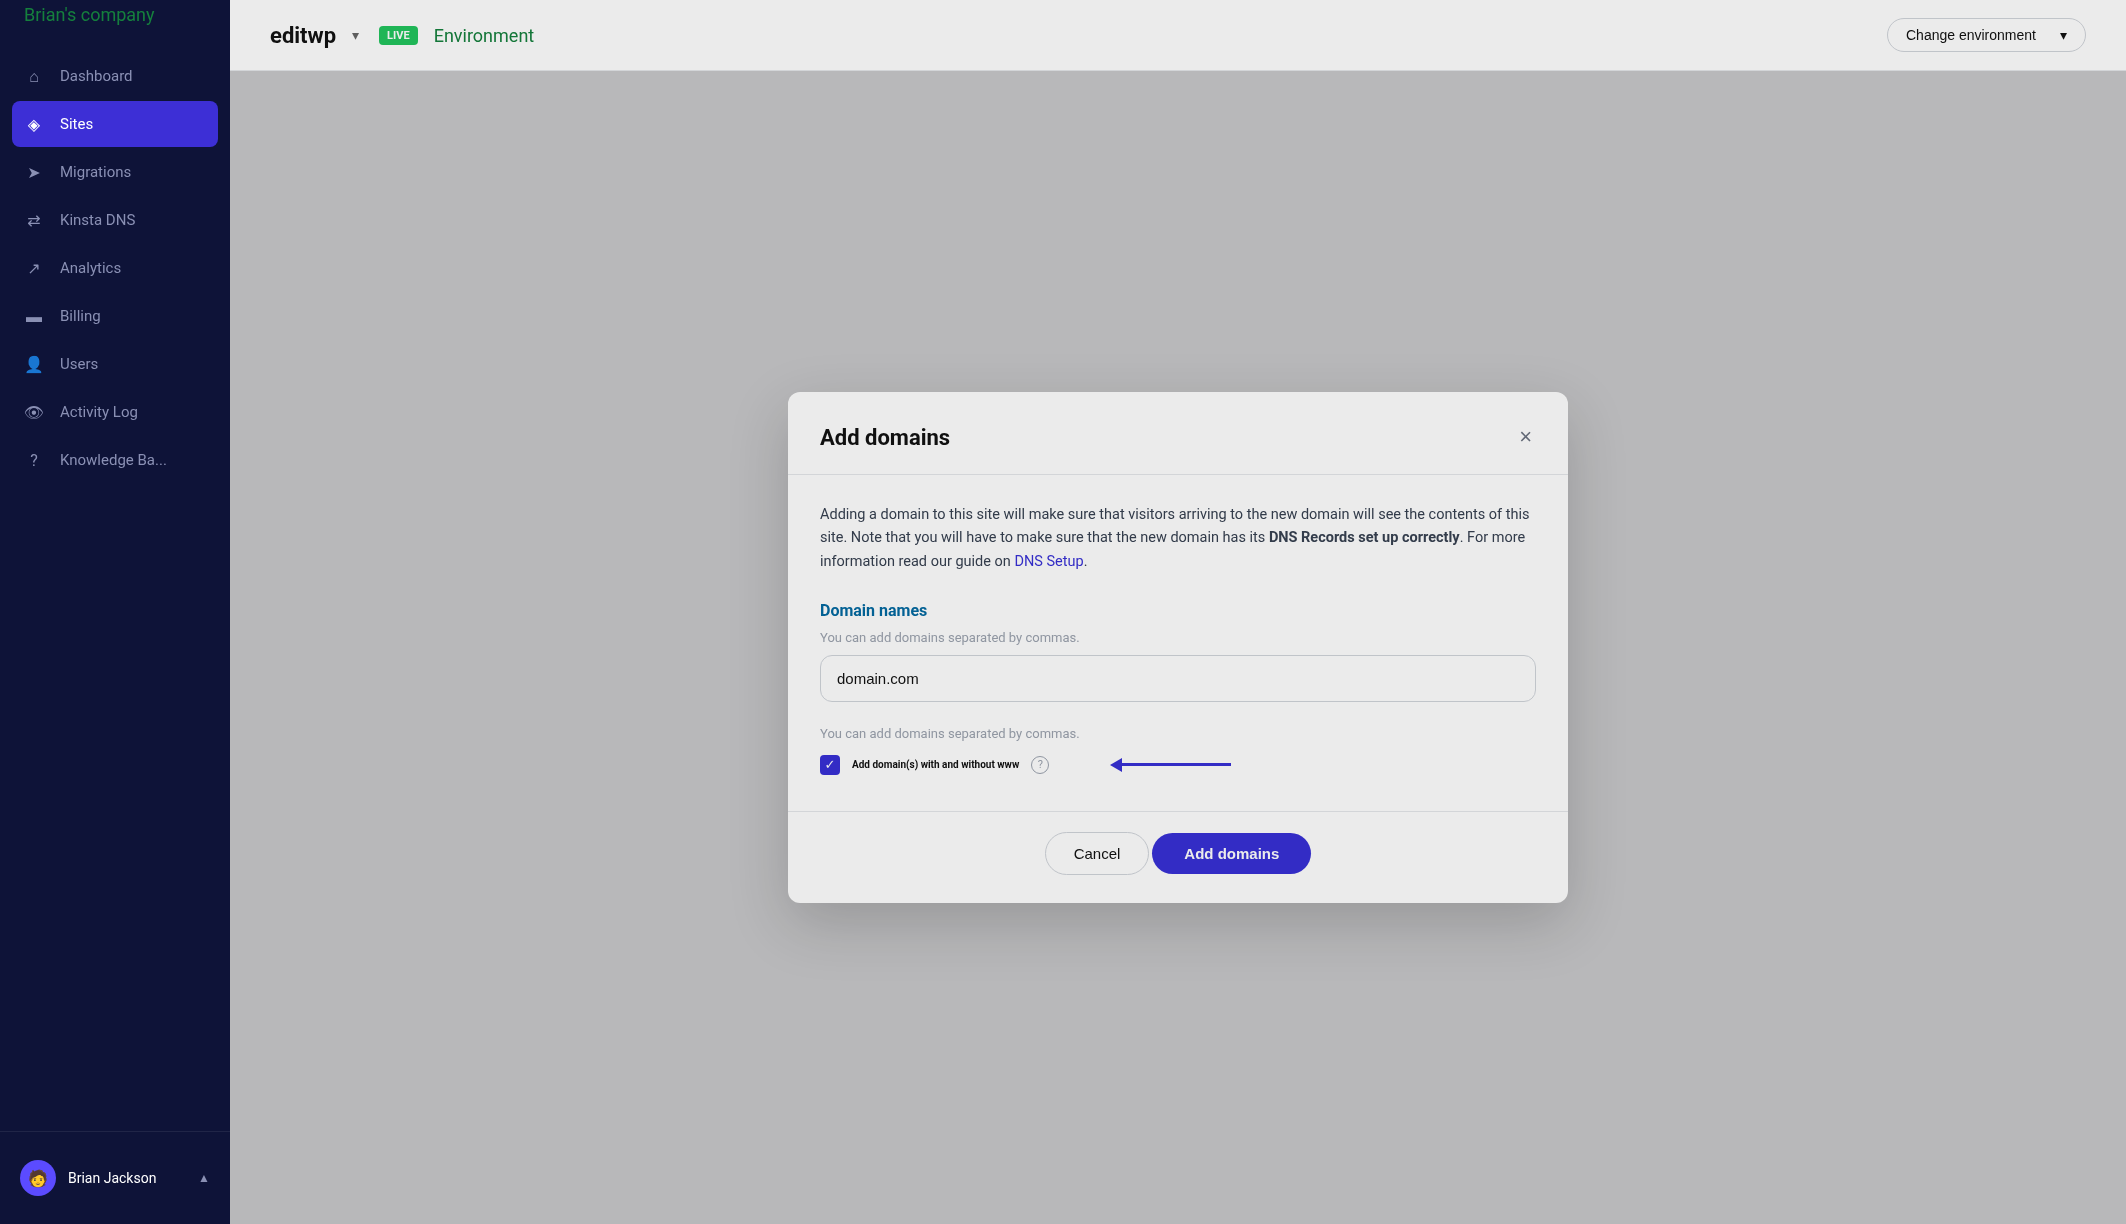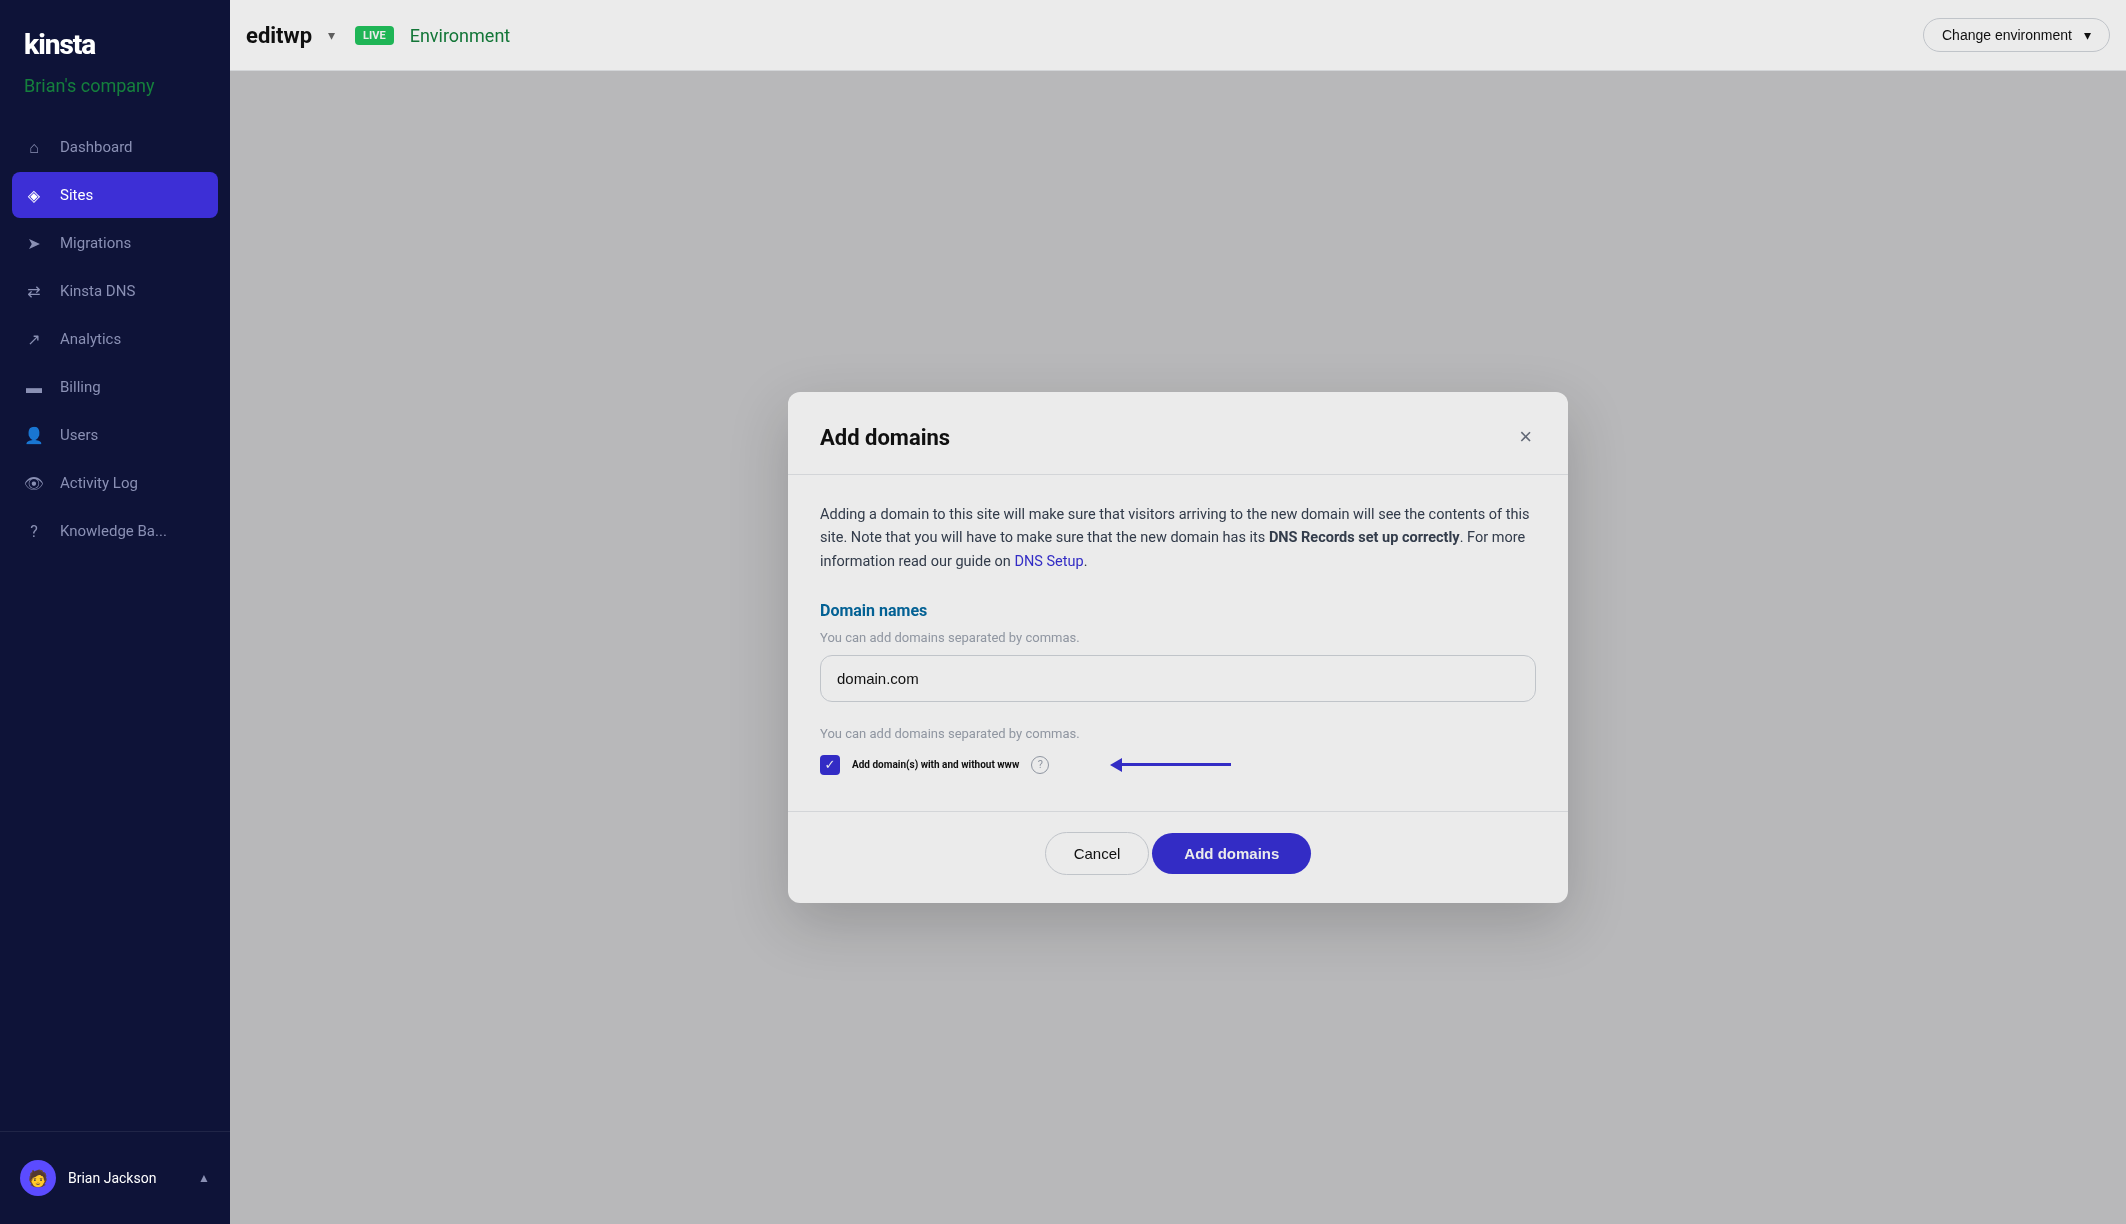--- a/index.html
+++ b/index.html
@@ -98,21 +98,21 @@
       display: flex;
       flex-direction: column;
       background: #f5f5f7;
       position: relative;
       filter: brightness(0.92);
     }
 
     
     .topbar {
       background: #fff;
-      padding: 18px 16px;
+      padding: 18px 40px;
       display: flex;
       align-items: center;
       gap: 12px;
       border-bottom: 1px solid #e5e7eb;
     }
     .site-name {
       font-size: 22px;
       font-weight: 700;
       color: #111;
     }
@@ -134,21 +134,21 @@
     .topbar-right { margin-left: auto; }
     .change-env-btn {
       border: 1.5px solid #d1d5db;
       background: #fff;
       border-radius: 24px;
       padding: 8px 18px;
       font-size: 14px;
       cursor: pointer;
       display: flex;
       align-items: center;
-      gap: 12px;
+      gap: 24px;
       color: #111;
     }
 
     
     .content-area {
       flex: 1;
       padding: 0;
       position: relative;
       overflow: hidden;
     }
@@ -340,23 +340,20 @@
       padding: 12px 32px;
       font-size: 15px;
       font-weight: 600;
       cursor: pointer;
     }
   </style>
 </head>
 <body>
 
 <div class="sidebar">
-  <div class="sidebar-logo">
-    <div class="logo-text">kinsta</div>
-  </div>
   <div class="company-name">Brian's company</div>
   <nav class="sidebar-nav">
     <div class="nav-item">
       <span class="nav-icon">⌂</span>
       <span>Dashboard</span>
     </div>
     <div class="nav-item active">
       <span class="nav-icon">◈</span>
       <span>Sites</span>
     </div>

